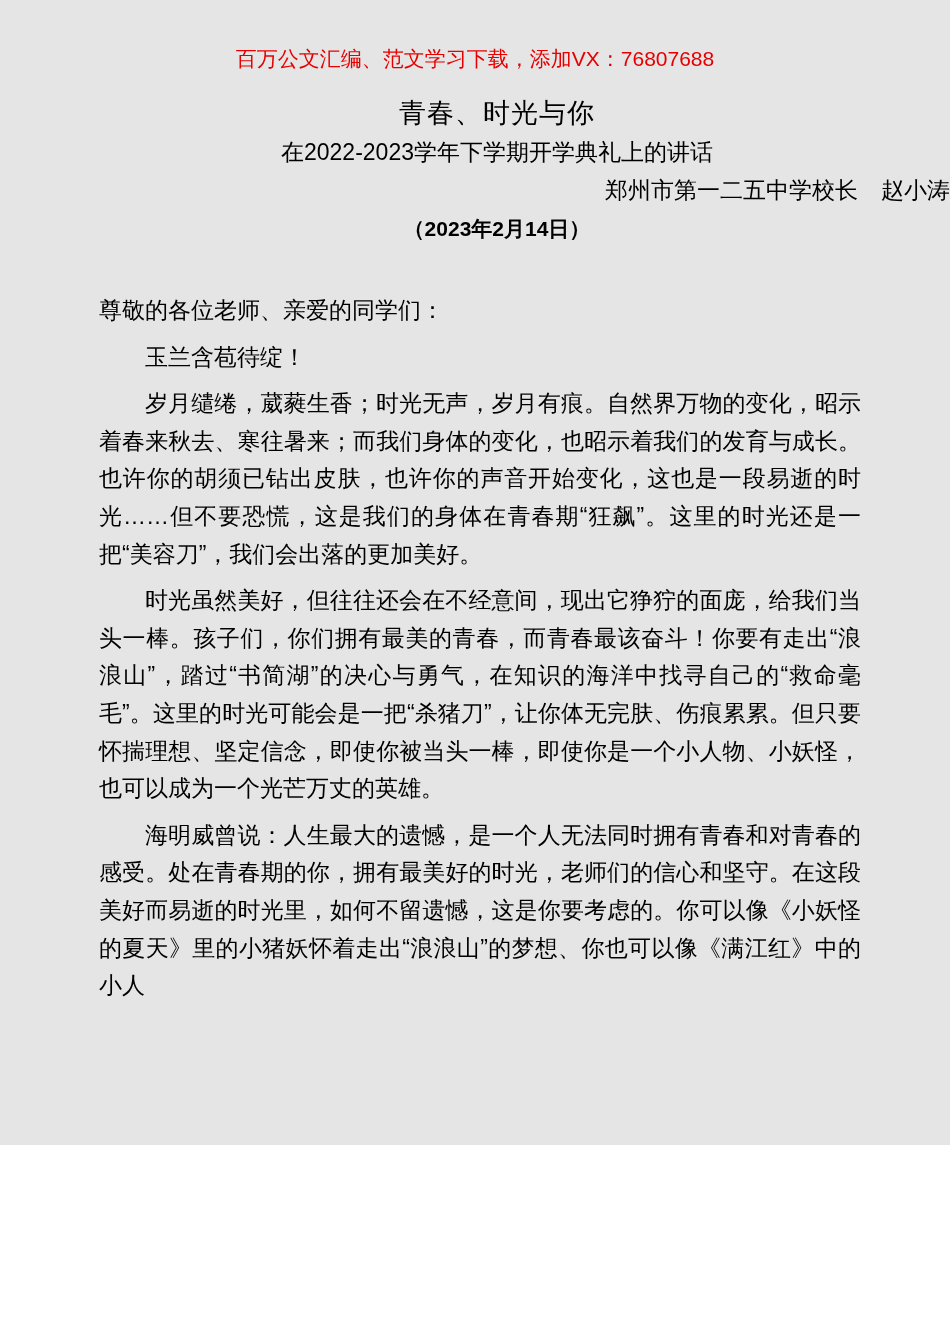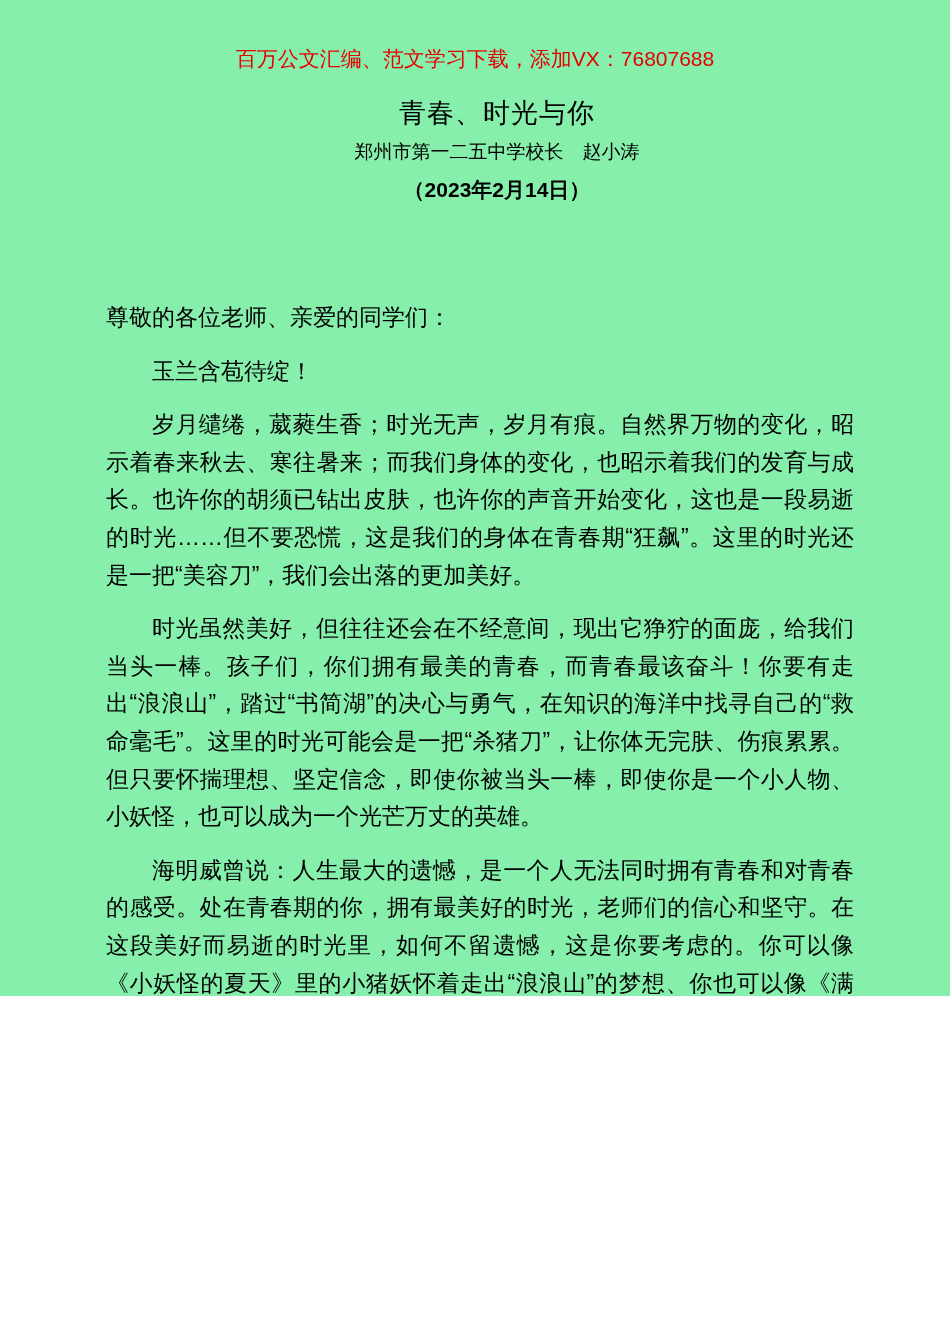--- a/index.html
+++ b/index.html
@@ -1,50 +1,50 @@
 <!DOCTYPE html>
 <html><head>
 <meta charset="utf-8">
 <style>
   html, body { margin: 0; padding: 0; background: #ffffff; }
   .page {
     position: relative;
     width: 950px;
-    height: 996px;
-    background: #86efac;
+    height: 1145px;
+    background: #e5e5e5;
     font-family: "Liberation Sans", sans-serif;
     color: #000000;
     overflow: hidden;
   }
   .promo {
     position: absolute;
     top: 45px; left: 0; right: 0;
     text-align: center;
     font-size: 21px;
     color: #e60000;
   }
   .heading {
     position: absolute;
     top: 94px; left: 0; right: 0;
     text-align: center;
   }
   .heading .line { line-height: 38.5px; margin-left: 44px; }
   .title    { font-size: 27px; letter-spacing: 1px; }
   .subtitle { font-size: 23px; }
-  .author   { font-size: 19px; }
+  .author   { font-size: 23px; text-align: right; }
   .dateline { font-size: 21px; font-weight: bold; }
   .speech-body {
     position: absolute;
     top: 283px; left: 90px;
     width: 780px;
     font-size: 23px;
     line-height: 37.6px;
     text-align: justify;
   }
-  .speech-body p { margin: 16px; padding: 0; text-indent: 2em; }
+  .speech-body p { margin: 9px; padding: 0; text-indent: 2em; }
   .speech-body p.salutation { text-indent: 0; }
   .footer {
     position: absolute;
     top: 1283px; right: 118px;
     display: flex;
     align-items: center;
     gap: 13px;
     font-size: 20px;
     text-decoration: underline;
   }
@@ -57,20 +57,21 @@
 </style>
 </head>
 <body>
 
 <div class="page">
 
   <div class="promo">百万公文汇编、范文学习下载，添加VX：76807688</div>
 
   <div class="heading">
     <div class="line title">青春、时光与你</div>
+    <div class="line subtitle">在2022-2023学年下学期开学典礼上的讲话</div>
     <div class="line author">郑州市第一二五中学校长　赵小涛</div>
     <div class="line dateline">（2023年2月14日）</div>
   </div>
 
   <div class="speech-body">
     <p class="salutation">尊敬的各位老师、亲爱的同学们：</p>
     <p>玉兰含苞待绽！</p>
     <p>岁月缱绻，葳蕤生香；时光无声，岁月有痕。自然界万物的变化，昭示着春来秋去、寒往暑来；而我们身体的变化，也昭示着我们的发育与成长。也许你的胡须已钻出皮肤，也许你的声音开始变化，这也是一段易逝的时光……但不要恐慌，这是我们的身体在青春期“狂飙”。这里的时光还是一把“美容刀”，我们会出落的更加美好。</p>
     <p>时光虽然美好，但往往还会在不经意间，现出它狰狞的面庞，给我们当头一棒。孩子们，你们拥有最美的青春，而青春最该奋斗！你要有走出“浪浪山”，踏过“书简湖”的决心与勇气，在知识的海洋中找寻自己的“救命毫毛”。这里的时光可能会是一把“杀猪刀”，让你体无完肤、伤痕累累。但只要怀揣理想、坚定信念，即使你被当头一棒，即使你是一个小人物、小妖怪，也可以成为一个光芒万丈的英雄。</p>
     <p>海明威曾说：人生最大的遗憾，是一个人无法同时拥有青春和对青春的感受。处在青春期的你，拥有最美好的时光，老师们的信心和坚守。在这段美好而易逝的时光里，如何不留遗憾，这是你要考虑的。你可以像《小妖怪的夏天》里的小猪妖怀着走出“浪浪山”的梦想、你也可以像《满江红》中的小人</p>

